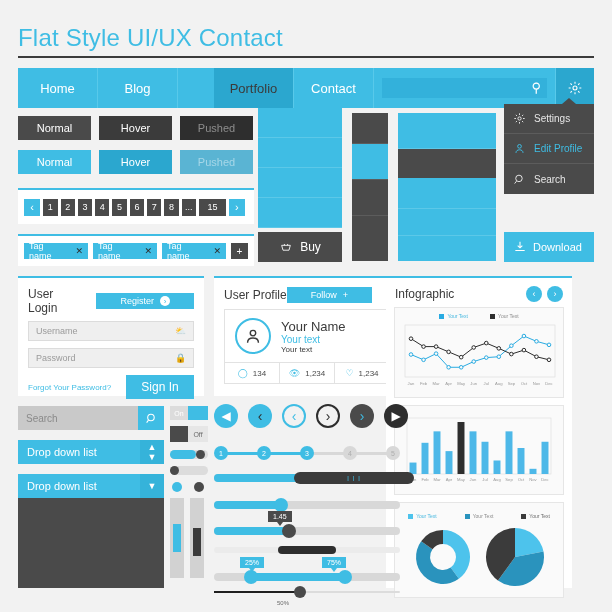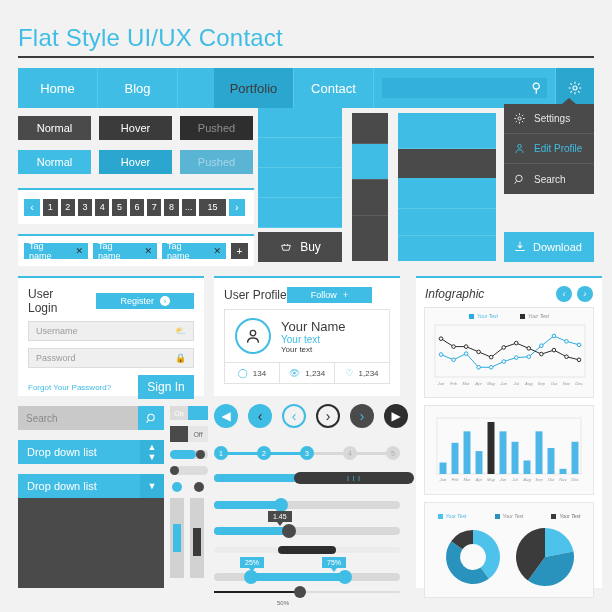--- a/index.html
+++ b/index.html
@@ -110,35 +110,35 @@
   .vstrip .ln{ position:absolute; left:0; width:36px; height:1px; background:#5c5c5c;}
   .blocks { position:absolute; left:398px; top:113px; width:98px; height:148px; background:#3fbde4; }
   .blocks .dark{ position:absolute; left:0; top:35px; width:98px; height:30px; background:#4a4a4a;}
   .blocks .ln{ position:absolute; left:0; width:98px; height:1px; background:#5cc8e8;}
 
   
   .card { position:absolute; background:#fff; border-top:2px solid #3fbde4; }
   .card-title{ font-size:12px; color:#3b3b3b; }
   #login { left:18px; top:276px; width:186px; height:120px; }
   #profile{ left:214px; top:276px; width:186px; height:120px; }
-  #info   { left:416px; top:276px; width:186px; height:312px;font-style:italic; }
+  #info   { left:386px; top:276px; width:186px; height:312px; }
 
   .pillbtn{
     background:#3fbde4; color:#fff; font-size:9px; border-radius:0;
     height:16px; display:inline-flex; align-items:center; gap:6px; padding:0 24px;
   }
   .pillbtn .cir{ width:10px;height:10px;border-radius:50%;background:#fff;color:#3fbde4;font-size:8px;
     display:flex;align-items:center;justify-content:center;}
   .field{
     height:20px; background:#efefef; border:1px solid #dcdcdc; display:flex; align-items:center;
     padding:0 7px; font-size:9px; color:#9b9b9b; margin-bottom:7px; position:relative;
   }
   .field .fico{ position:absolute; right:6px; color:#b5b5b5; font-size:9px;}
   .flink{ font-size:8px; color:#3fbde4; }
-  .signin{ background:#3fbde4; color:#fff; font-size:12px; width:56px; height:24px;
+  .signin{ background:#3fbde4; color:#fff; font-size:12px; width:68px; height:24px;
     display:flex;align-items:center;justify-content:center;}
 
   .pbox{ border:1px solid #e2e2e2; display:flex; align-items:center; gap:10px; padding:8px 10px; }
   .pav{ width:36px;height:36px;border-radius:50%;border:2px solid #3fbde4;display:flex;align-items:center;justify-content:center;color:#3b3b3b;}
   .pname{ font-size:13px; color:#3b3b3b;}
   .ptext1{ font-size:10px; color:#3fbde4;}
   .ptext2{ font-size:8px; color:#3b3b3b;}
   .pstats{ display:flex; border:1px solid #e2e2e2; border-top:none; }
   .pstat{ flex:1; height:20px; display:flex; align-items:center; justify-content:center; gap:5px;
     font-size:8px; color:#4a4a4a; border-right:1px solid #e2e2e2;}

